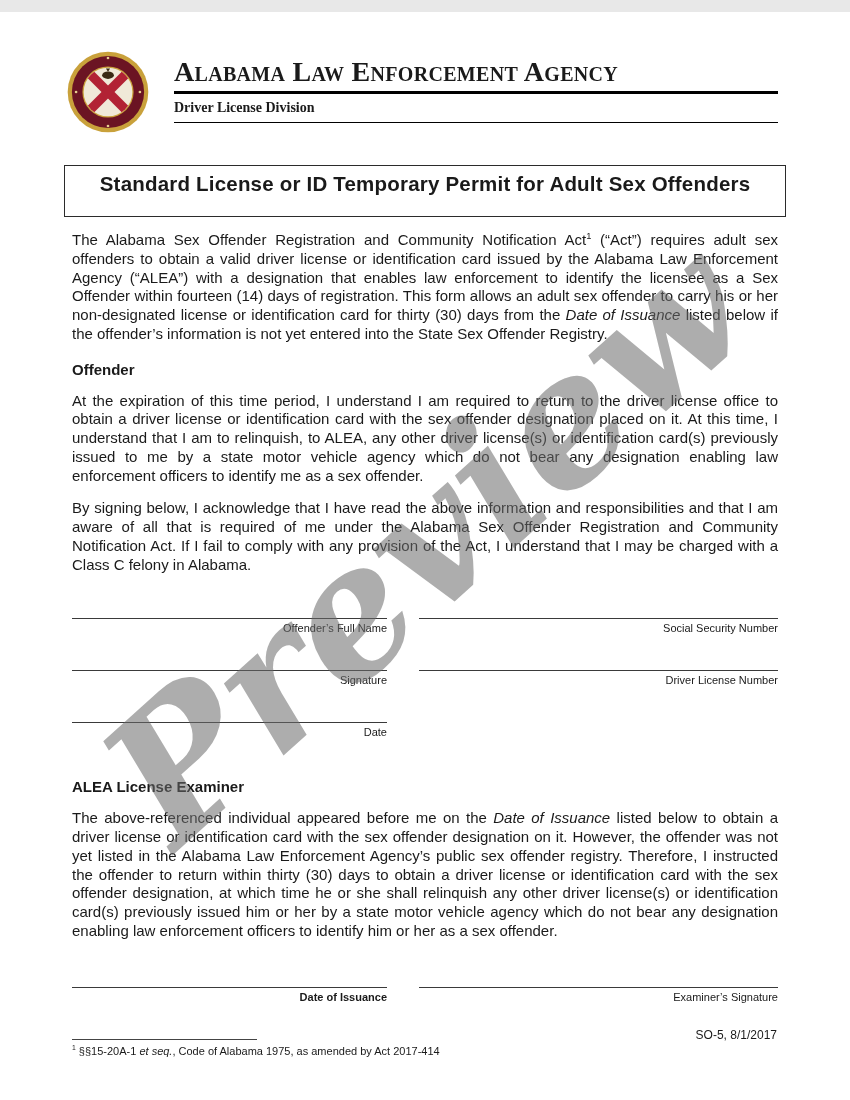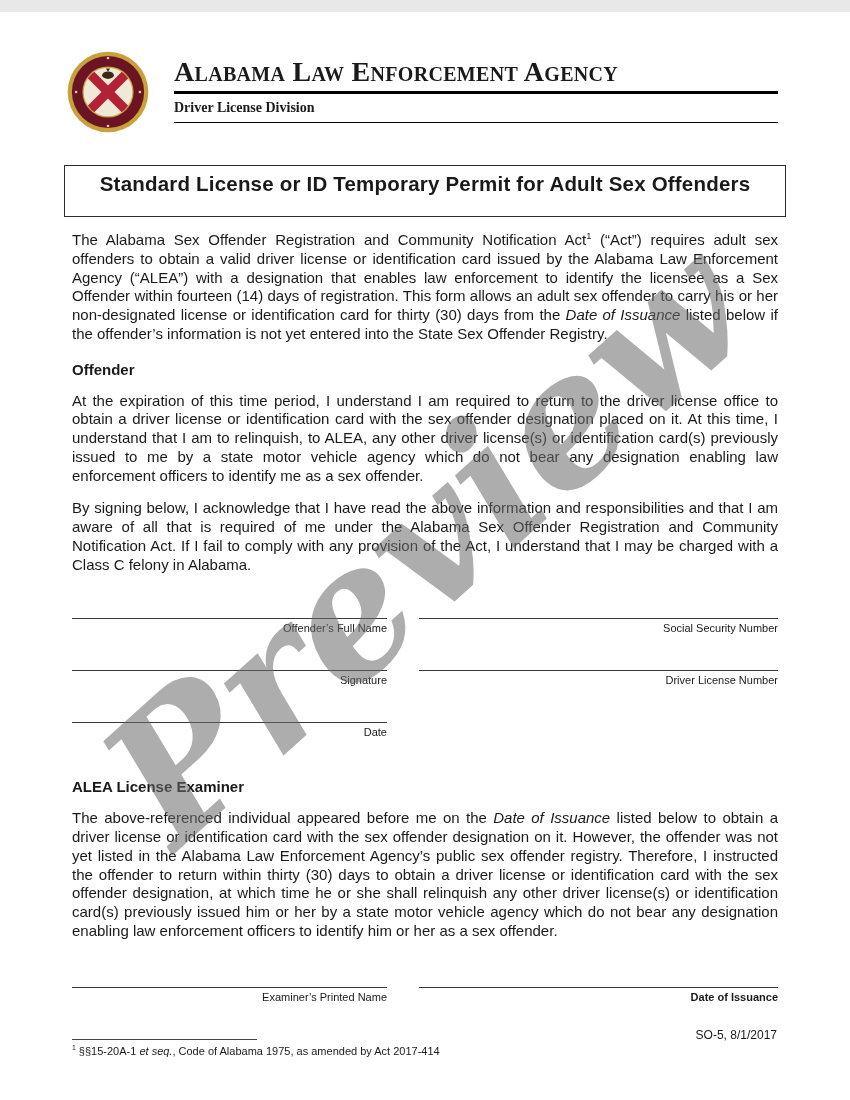--- a/index.html
+++ b/index.html
@@ -126,25 +126,25 @@
     <div class="spacer"></div>
   </div>
 
   <div class="section-heading" style="margin-top:4px;">ALEA License Examiner</div>
 
   <p class="body-text"><span>The above-referenced individual appeared before me on the </span><span class="emph">Date of Issuance</span><span> listed below to obtain a driver license or identification card with the sex offender designation on it. However, the offender was not yet listed in the Alabama Law Enforcement Agency’s public sex offender registry. Therefore, I instructed the offender to return within thirty (30) days to obtain a driver license or identification card with the sex offender designation, at which time he or she shall relinquish any other driver license(s) or identification card(s) previously issued him or her by a state motor vehicle agency which do not bear any designation enabling law enforcement officers to identify him or her as a sex offender.</span></p>
 
   <div class="sig-grid examiner">
     <div class="field">
       <div class="line"></div>
-      <div class="flabel">Examiner’s Printed Name</div>
+      <div class="flabel bold">Date of Issuance</div>
     </div>
     <div class="field">
       <div class="line"></div>
-      <div class="flabel bold">Date of Issuance</div>
+      <div class="flabel">Examiner’s Signature</div>
     </div>
     <div class="spacer"></div>
   </div>
 
   <hr class="footnote-rule">
   <div class="footnote"><sup>1</sup><span> §§15-20A-1 </span><span class="emph">et seq.</span><span>, Code of Alabama 1975, as amended by Act 2017-414</span></div>
 
   <div class="form-number">SO-5, 8/1/2017</div>
 
   <div class="watermark">Preview</div>

